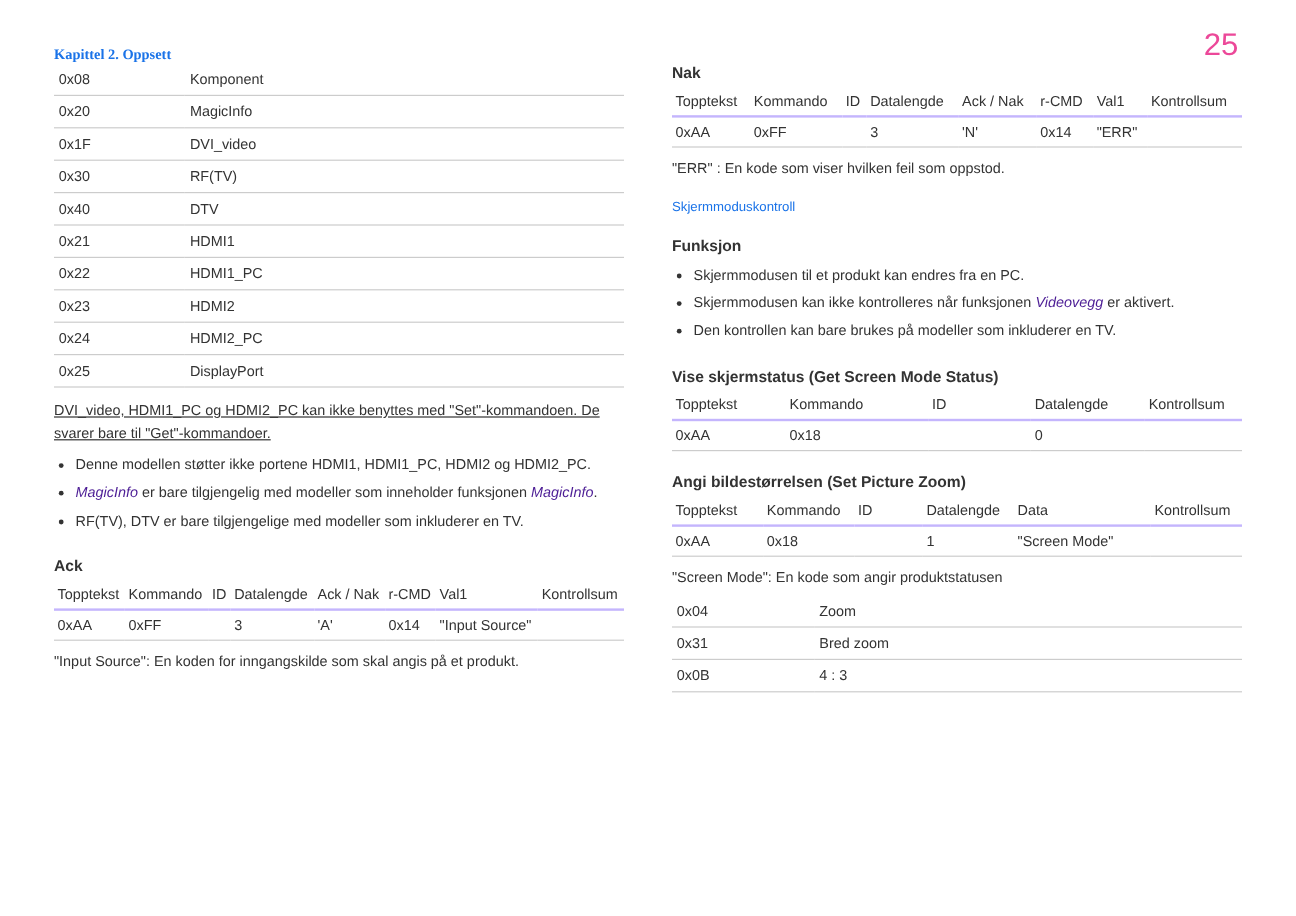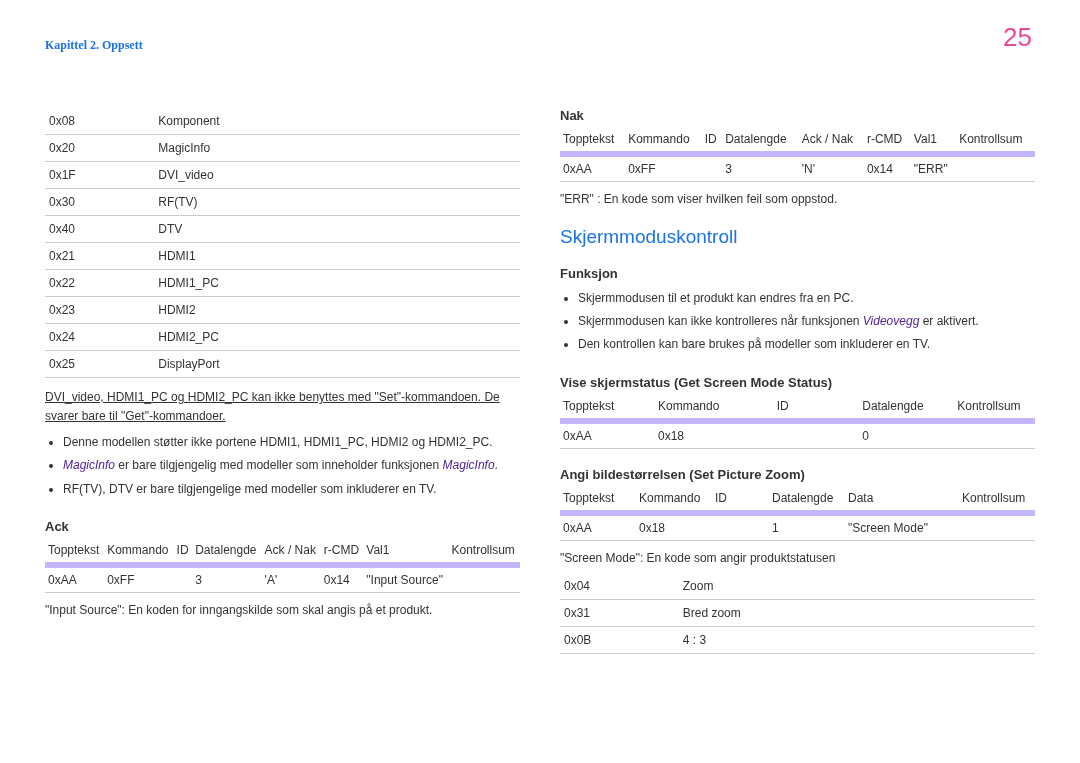--- a/index.html
+++ b/index.html
@@ -9,31 +9,31 @@
     color: #333;
     background: #fff;
     width: 1080px;
     height: 763px;
     position: relative;
     padding: 38px 45px 20px 45px;
   }
   .header-row { display: flex; justify-content: space-between; align-items: flex-start; }
   .chapter { color: #1a73e8; font-size: 12px; font-weight: 600; font-family: Liberation Serif, serif; }
   .page-num { color: #ec4899; font-size: 26px; font-weight: 400; position: absolute; top: 22px; right: 48px; }
-  .two-col { display: flex; gap: 40px; margin-top: 55px; }
+  .two-col { display: flex; gap: 40px; }
   .col { flex: 1; min-width: 0; }
   .tbl { width: 100%; border-collapse: collapse; font-size: 12px; }
   .tbl td, .tbl th { text-align: left; padding: 6px 4px 6px 4px; border-bottom: 1px solid #ccc; font-weight: 400; vertical-align: top; }
-  .tbl .head-row td, .tbl .head-row th { border-bottom: 6px solid #c4b5fd; }
+  .tbl .head-row td, .tbl .head-row th { border-bottom: 2px solid #c4b5fd; }
   .para { font-size: 12px; line-height: 1.55; margin-top: 10px; text-decoration: underline; }
   ul.bullets { list-style: disc; padding-left: 18px; margin-top: 6px; }
   ul.bullets li { font-size: 12px; line-height: 1.6; padding: 2px 0; }
   .link { color: #4c1d95; font-style: italic; }
   .sub-h { font-size: 13px; font-weight: 700; color: #333; margin-top: 18px; margin-bottom: 4px; }
-  .section-h { color: #1a73e8; font-size: 19px; font-weight: 500; margin-top: 18px; }
+  .section-h { color: #1a73e8; font-size: 11px; font-weight: 500; margin-top: 18px; }
   .small-note { font-size: 12px; margin-top: 8px; line-height: 1.5; }
   .tbl2 td { padding: 5px 3px; }
   .spacer-top { margin-top: 6px; }
 </style>
 </head>
 <body>
 
 <div class="header-row">
   <div class="chapter">Kapittel 2. Oppsett</div>
   <div class="page-num">25</div>

